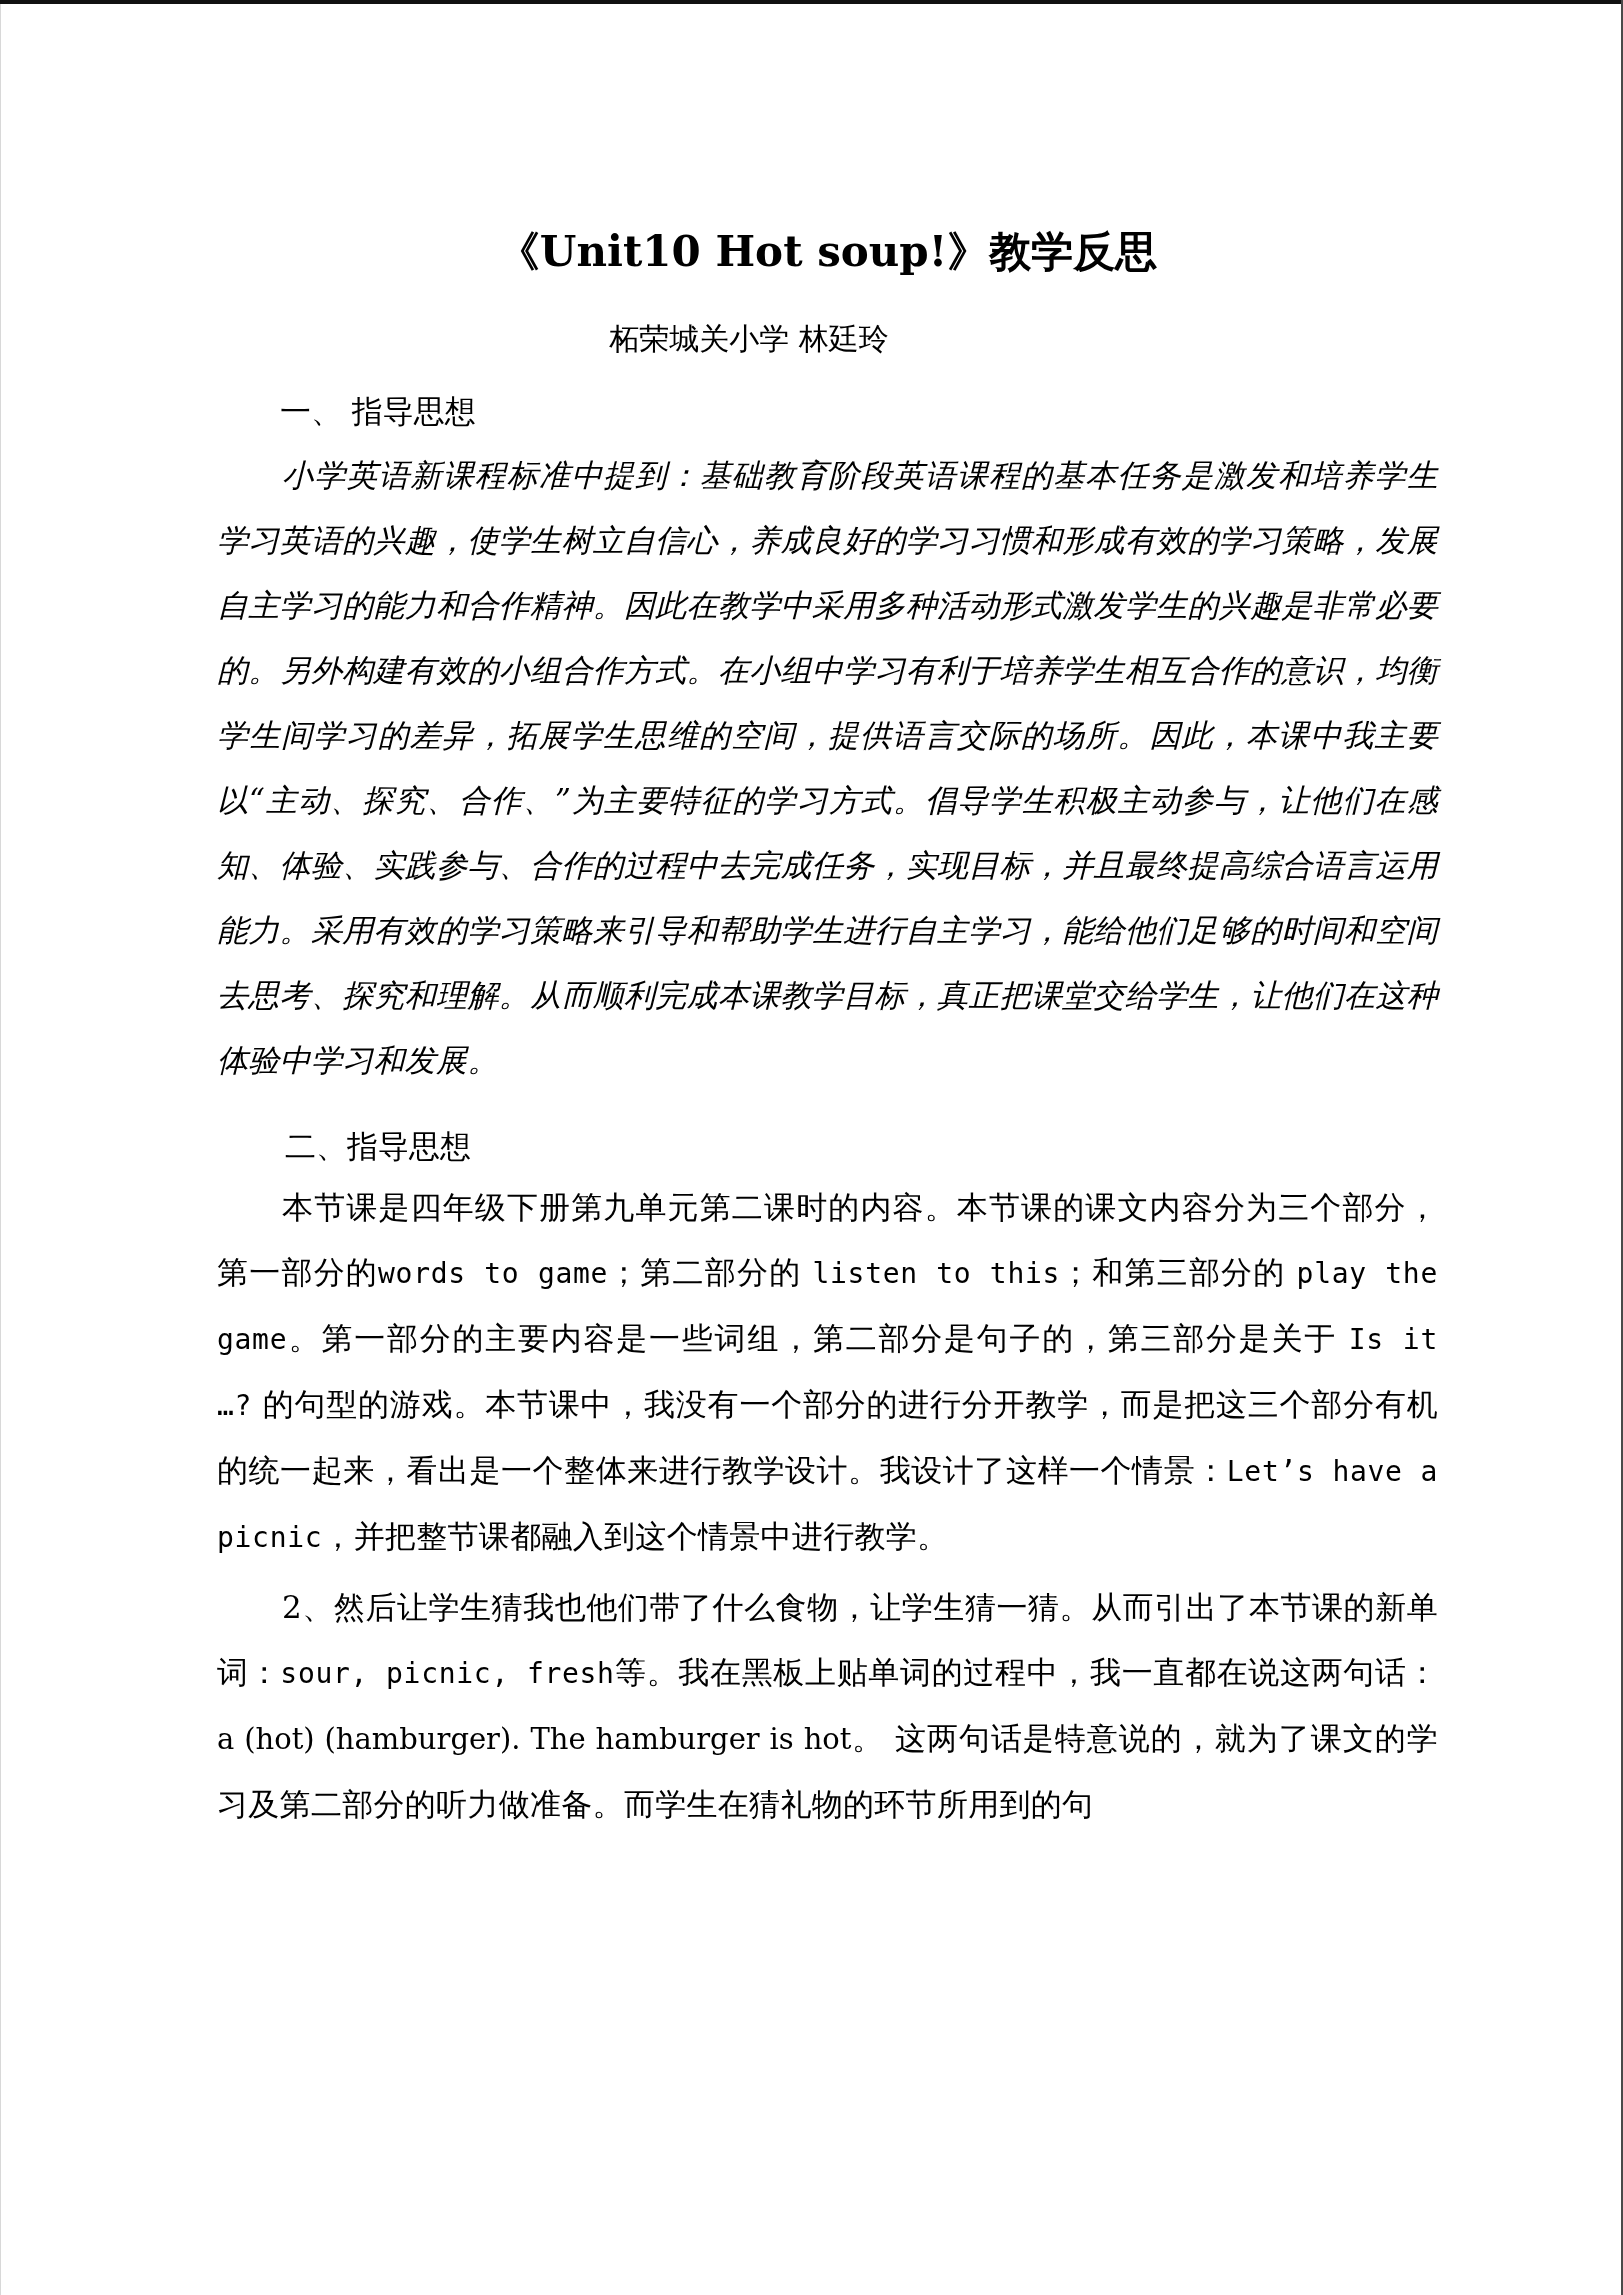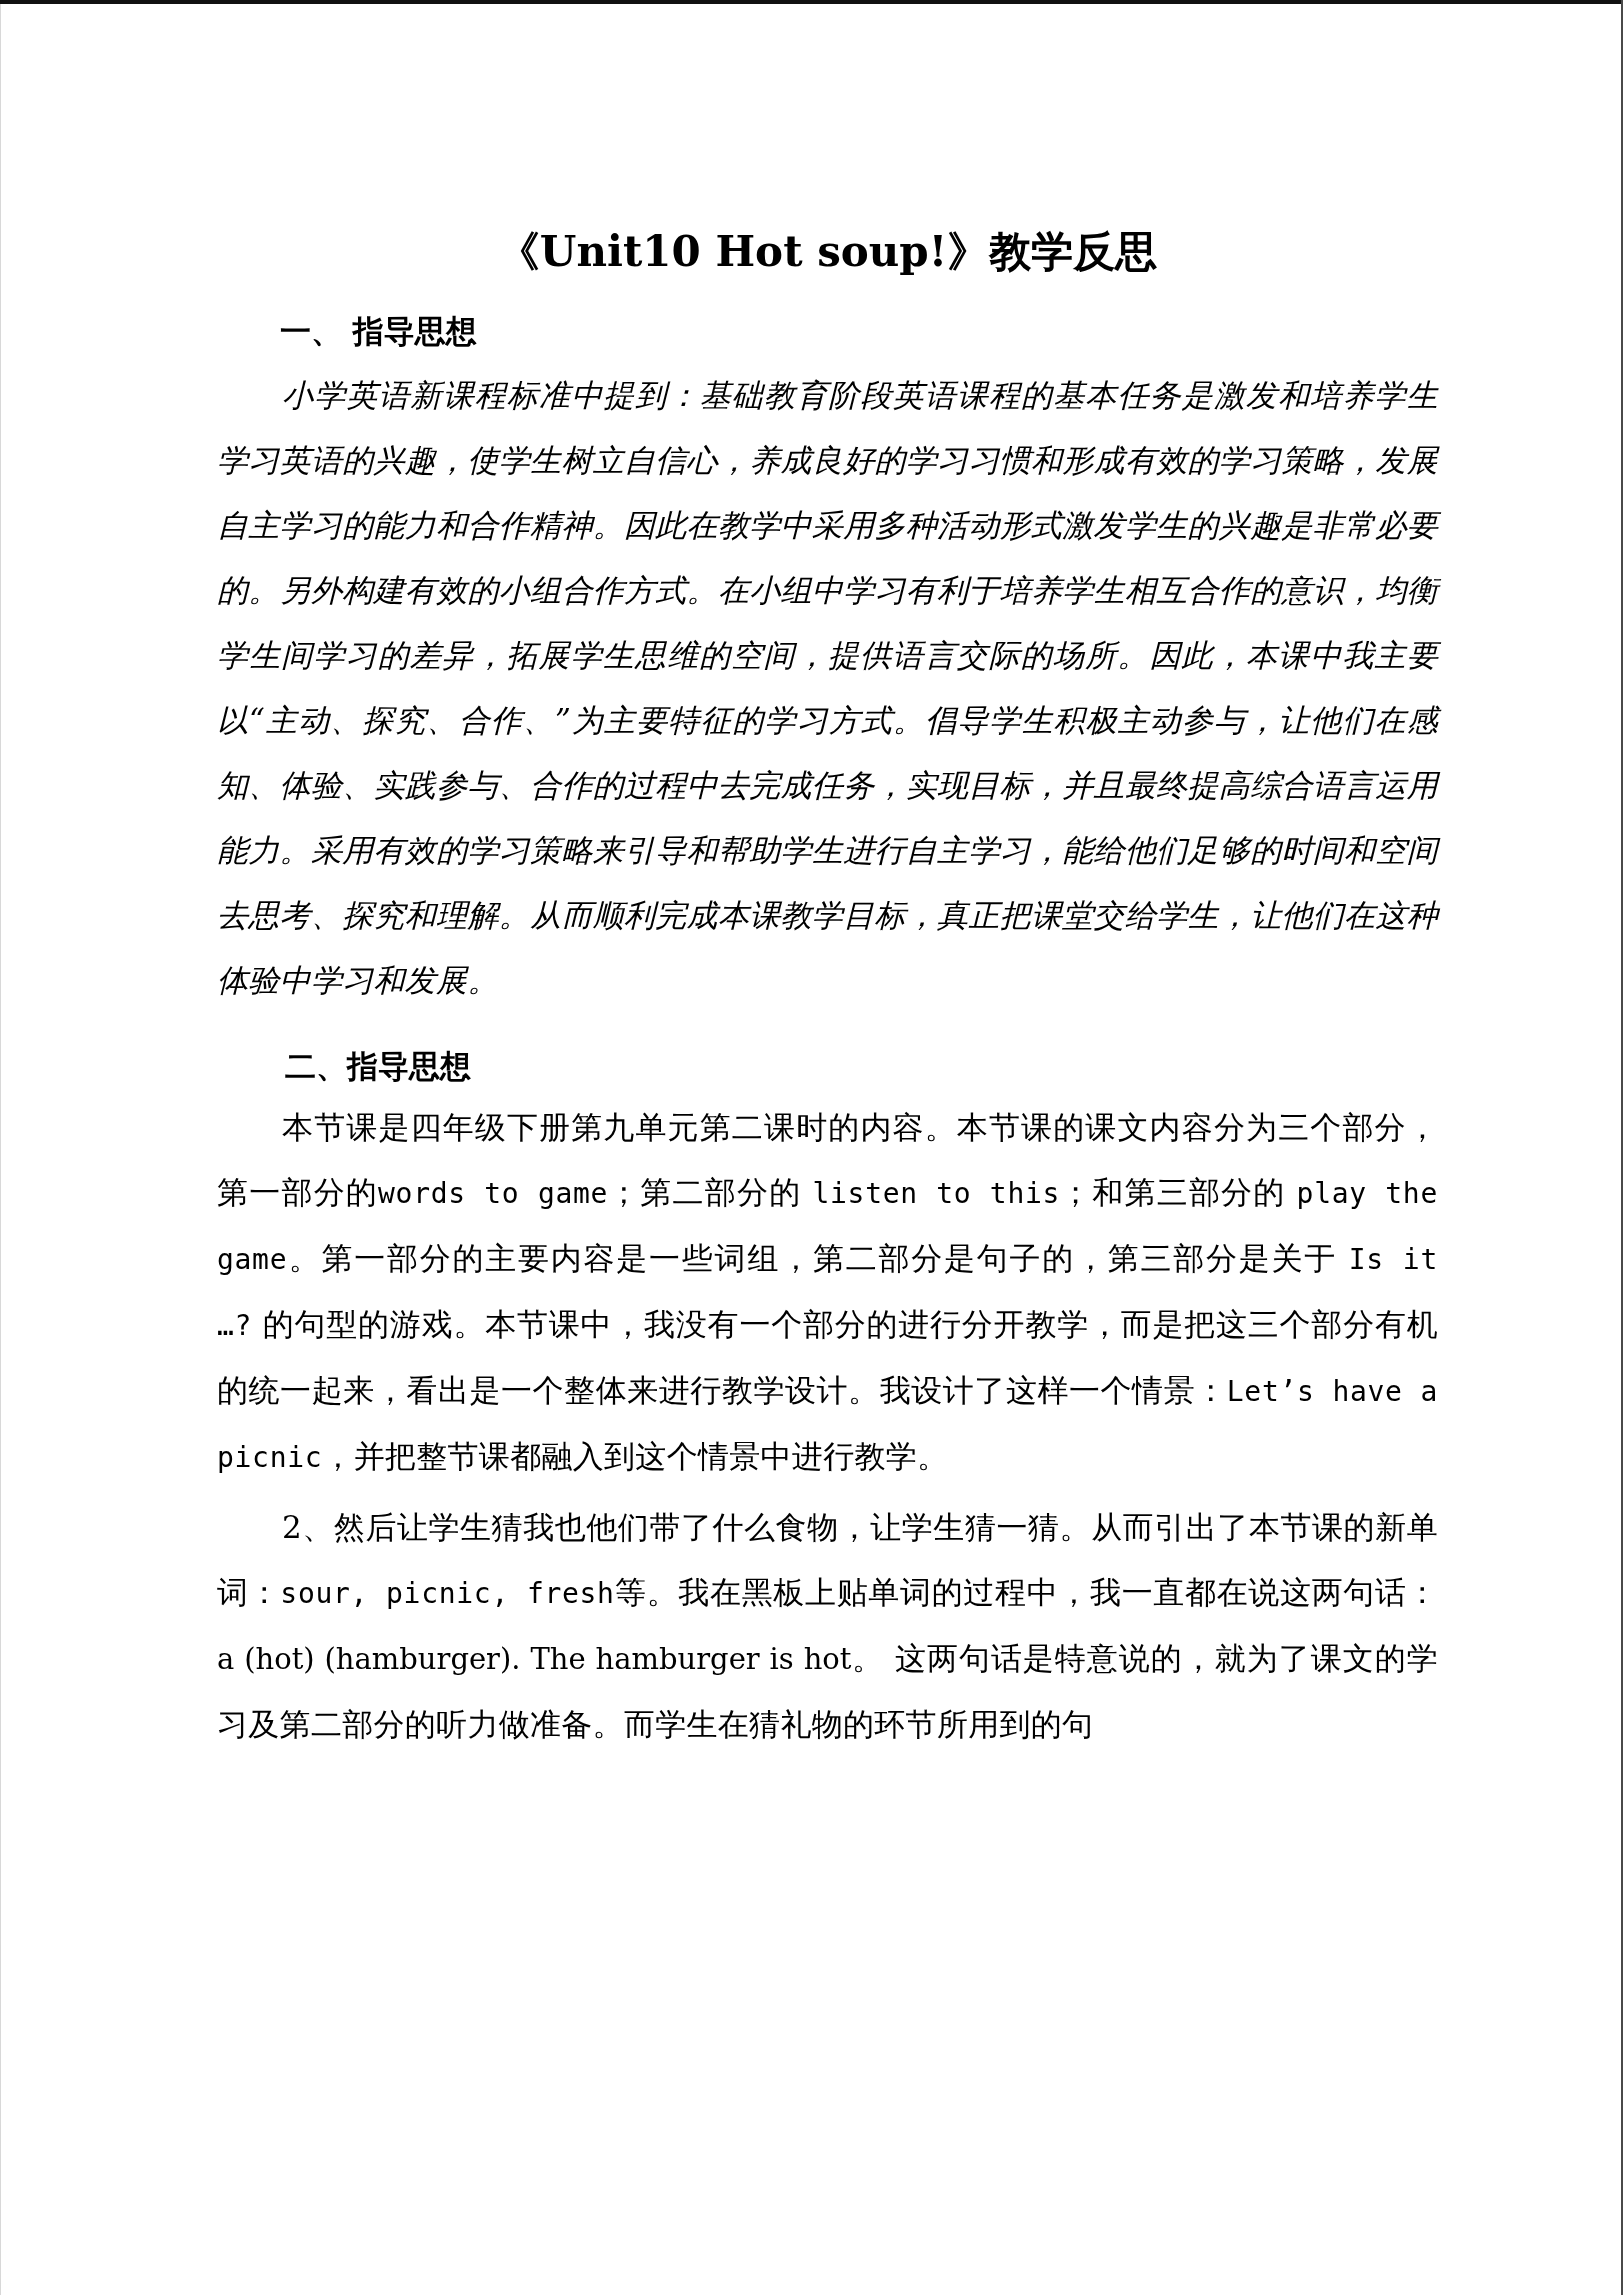--- a/index.html
+++ b/index.html
@@ -64,21 +64,21 @@
     text-align: center;
     font-family: "DejaVu Serif", "Liberation Serif", serif;
     font-size: 30px;
     line-height: 1.3;
     margin: 41px 0 0 0;
     padding-right: 157px;
   }
 
   .heading {
     font-family: "DejaVu Serif", "Liberation Serif", serif;
-    font-weight: bold;
+    font-weight: normal;
     font-size: 31px;
     line-height: 1.45;
     margin: 31px 0 0 0;
     padding-left: 63px;
   }
   .heading.tight {
     padding-left: 68px;
   }
 
   .para {
@@ -113,20 +113,21 @@
 <body>
 
 <div class="edge-top"></div>
 <div class="edge-left"></div>
 <div class="edge-right"></div>
 
 <div class="page">
 
   <h1 class="doc-title">《Unit10 Hot soup!》教学反思</h1>
 
+  <div class="byline">柘荣城关小学  林廷玲</div>
 
   <h2 class="heading">一、  指导思想</h2>
 
   <p class="para p-first">小学英语新课程标准中提到：基础教育阶段英语课程的基本任务是激发和培养学生学习英语的兴趣，使学生树立自信心，养成良好的学习习惯和形成有效的学习策略，发展自主学习的能力和合作精神。因此在教学中采用多种活动形式激发学生的兴趣是非常必要的。另外构建有效的小组合作方式。在小组中学习有利于培养学生相互合作的意识，均衡学生间学习的差异，拓展学生思维的空间，提供语言交际的场所。因此，本课中我主要以“主动、探究、合作、”为主要特征的学习方式。倡导学生积极主动参与，让他们在感知、体验、实践参与、合作的过程中去完成任务，实现目标，并且最终提高综合语言运用能力。采用有效的学习策略来引导和帮助学生进行自主学习，能给他们足够的时间和空间去思考、探究和理解。从而顺利完成本课教学目标，真正把课堂交给学生，让他们在这种体验中学习和发展。</p>
 
   <h2 class="heading tight">二、指导思想</h2>
 
   <p class="para">本节课是四年级下册第九单元第二课时的内容。本节课的课文内容分为三个部分，第一部分的<span class="en">words to game</span>；第二部分的 <span class="en">listen to this</span>；和第三部分的 <span class="en">play the game</span>。第一部分的主要内容是一些词组，第二部分是句子的，第三部分是关于 <span class="en">Is it …?</span> 的句型的游戏。本节课中，我没有一个部分的进行分开教学，而是把这三个部分有机的统一起来，看出是一个整体来进行教学设计。我设计了这样一个情景：<span class="en">Let’s have a picnic</span>，并把整节课都融入到这个情景中进行教学。</p>
 
 

